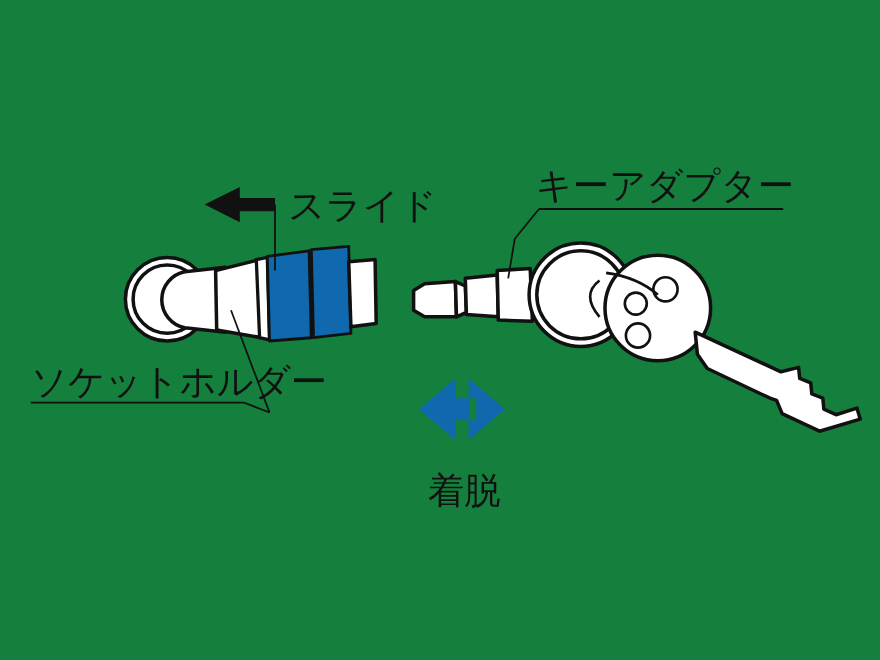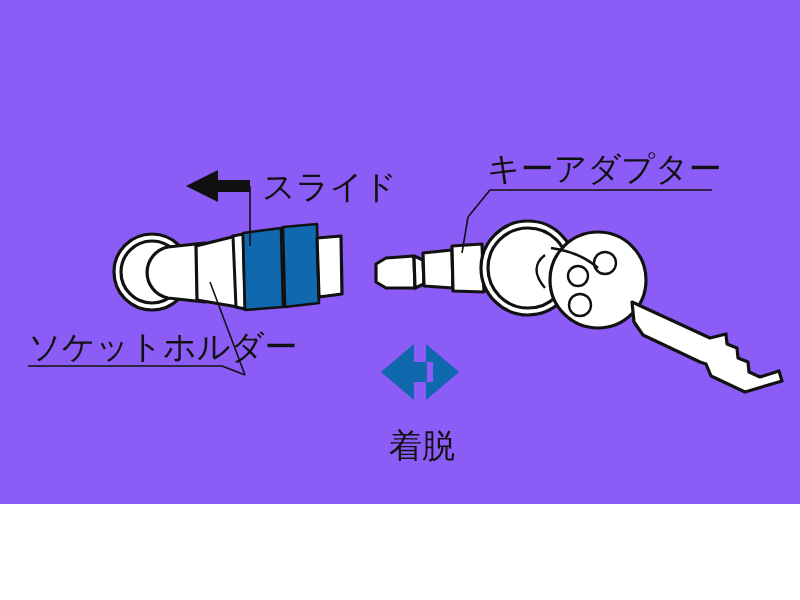--- a/index.html
+++ b/index.html
@@ -3,22 +3,22 @@
 <meta charset="utf-8">
 <style>
   html, body {
     margin: 0;
     padding: 0;
     background: #ffffff;
   }
   #stage {
     position: relative;
     width: 800px;
-    height: 504px;
-    background: #8b5cf6;
+    height: 600px;
+    background: #15803d;
     overflow: hidden;
     font-family: "Liberation Sans", sans-serif;
     text-decoration: underline;
   }
   #stage svg {
     position: absolute;
     left: 0;
     top: 0;
     width: 800px;
     height: 600px;

